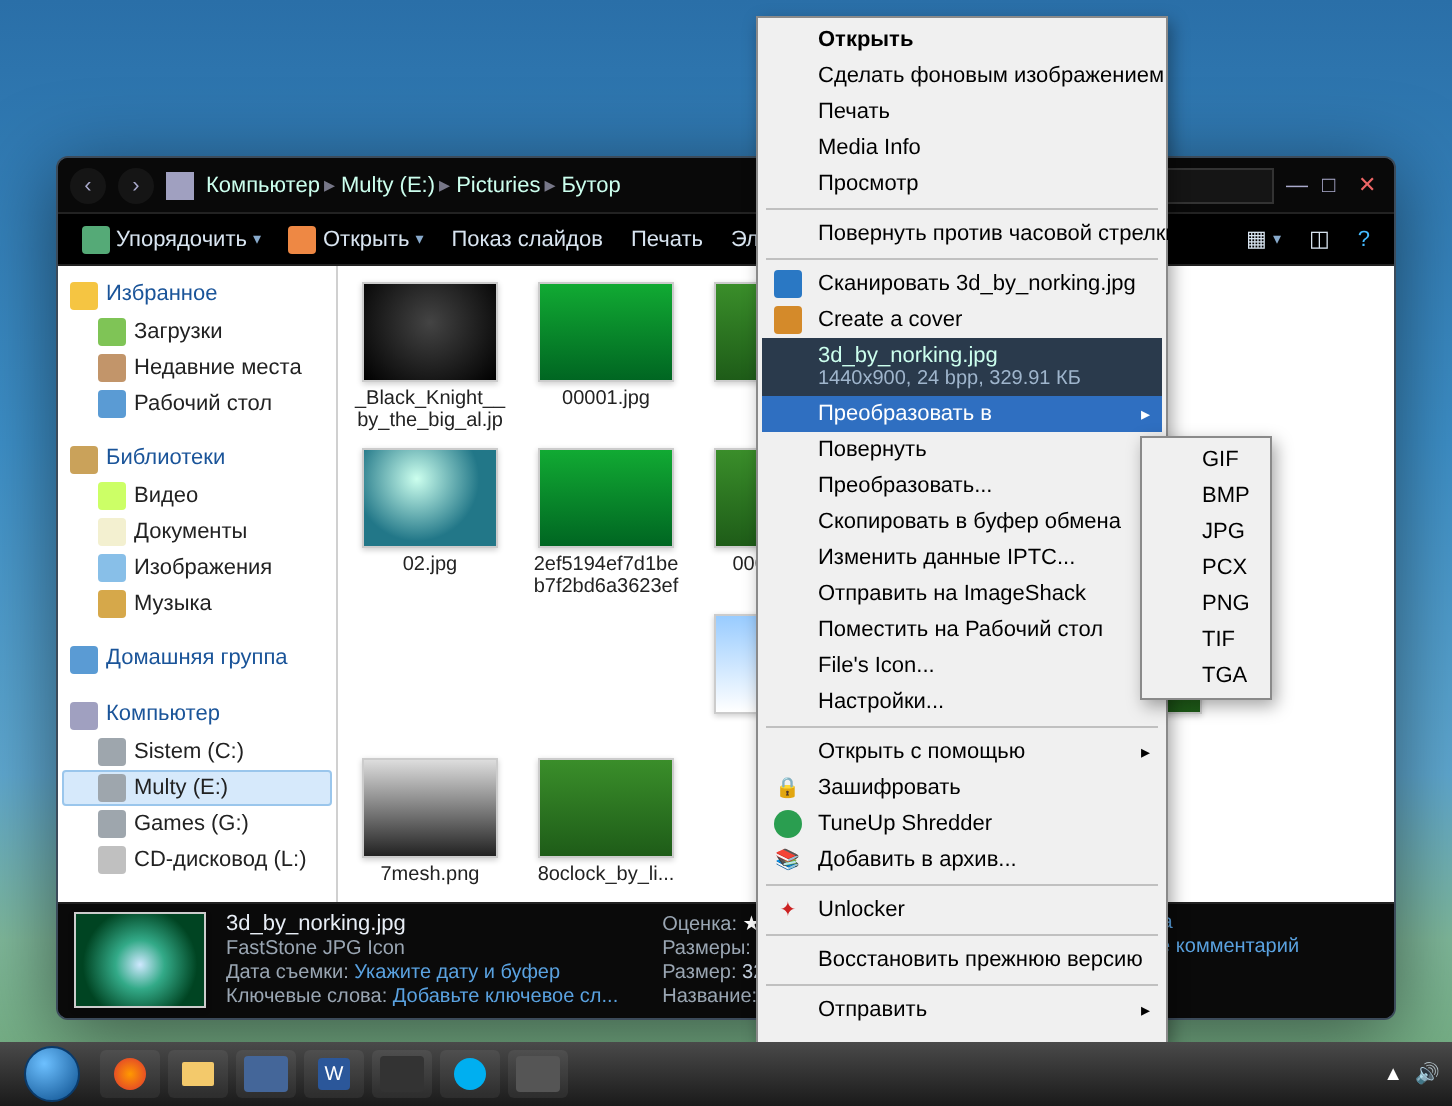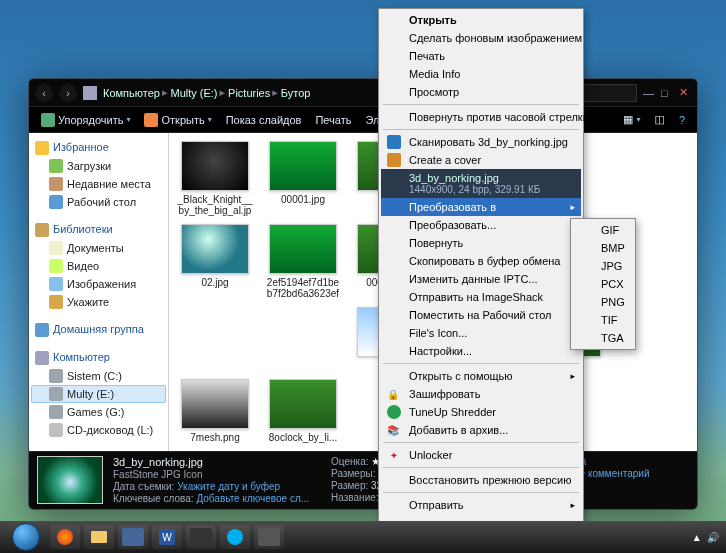--- a/index.html
+++ b/index.html
@@ -223,34 +223,34 @@
             <span class="sb-ico desk"></span>
             <span>Рабочий стол</span>
           </div>
       </div>
       <div class="sb-group">
         <div class="sb-head">
             <span class="sb-ico lib"></span>
             <span>Библиотеки</span>
           </div>
         <div class="sb-item">
+            <span class="sb-ico vid"></span>
+            <span>Видео</span>
+          </div>
+        <div class="sb-item">
             <span class="sb-ico doc"></span>
             <span>Документы</span>
           </div>
         <div class="sb-item">
-            <span class="sb-ico vid"></span>
-            <span>Видео</span>
-          </div>
-        <div class="sb-item">
             <span class="sb-ico img"></span>
             <span>Изображения</span>
           </div>
         <div class="sb-item">
             <span class="sb-ico mus"></span>
-            <span>Укажите</span>
+            <span>Музыка</span>
           </div>
       </div>
       <div class="sb-group">
         <div class="sb-head">
             <span class="sb-ico home"></span>
             <span>Домашняя группа</span>
           </div>
       </div>
       <div class="sb-group">
         <div class="sb-head">
@@ -415,25 +415,25 @@
     </div>
   <div class="ctx-header">
     <span>3d_by_norking.jpg</span>
     <span class="ln2">1440x900, 24 bpp, 329.91 КБ</span>
   </div>
   <div class="mi hi">
       <span>Преобразовать в</span>
       <span class="arr">▸</span>
     </div>
   <div class="mi">
-      <span>Преобразовать...</span>
-    </div>
-  <div class="mi">
       <span>Повернуть</span>
       <span class="arr">▸</span>
+    </div>
+  <div class="mi">
+      <span>Преобразовать...</span>
     </div>
   <div class="mi">
       <span>Скопировать в буфер обмена</span>
     </div>
   <div class="mi">
       <span>Изменить данные IPTC...</span>
     </div>
   <div class="mi">
       <span>Отправить на ImageShack</span>
     </div>

